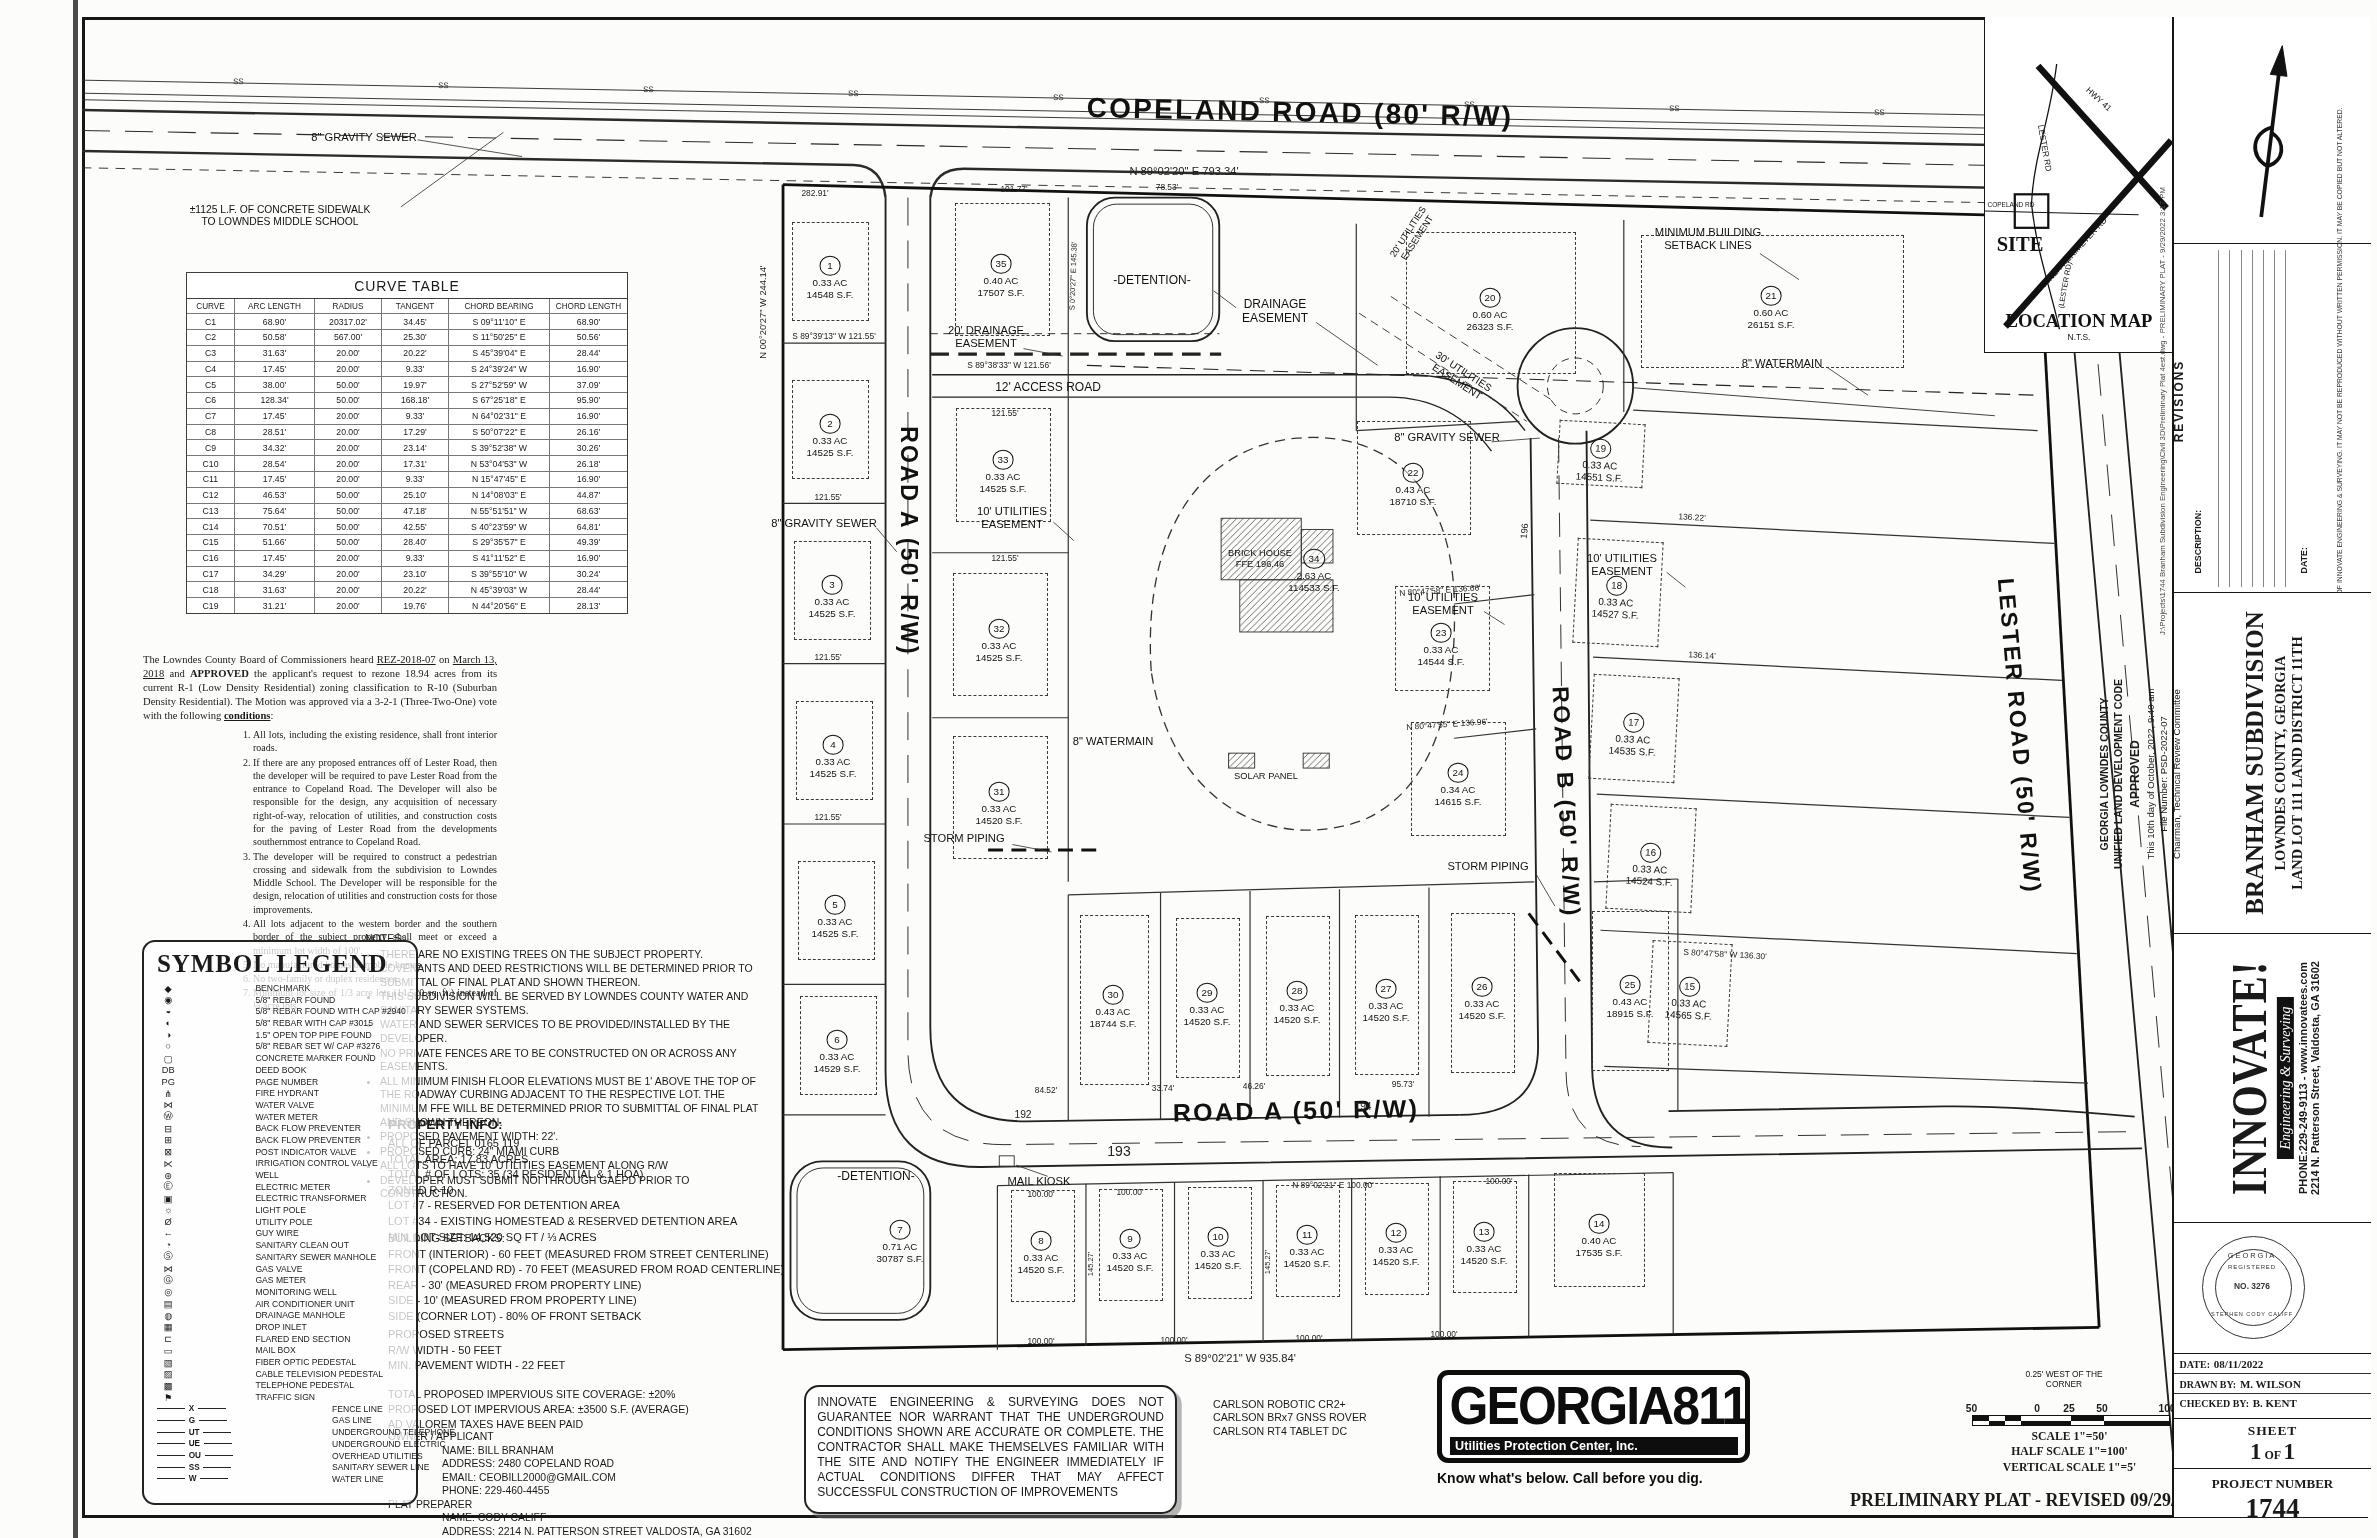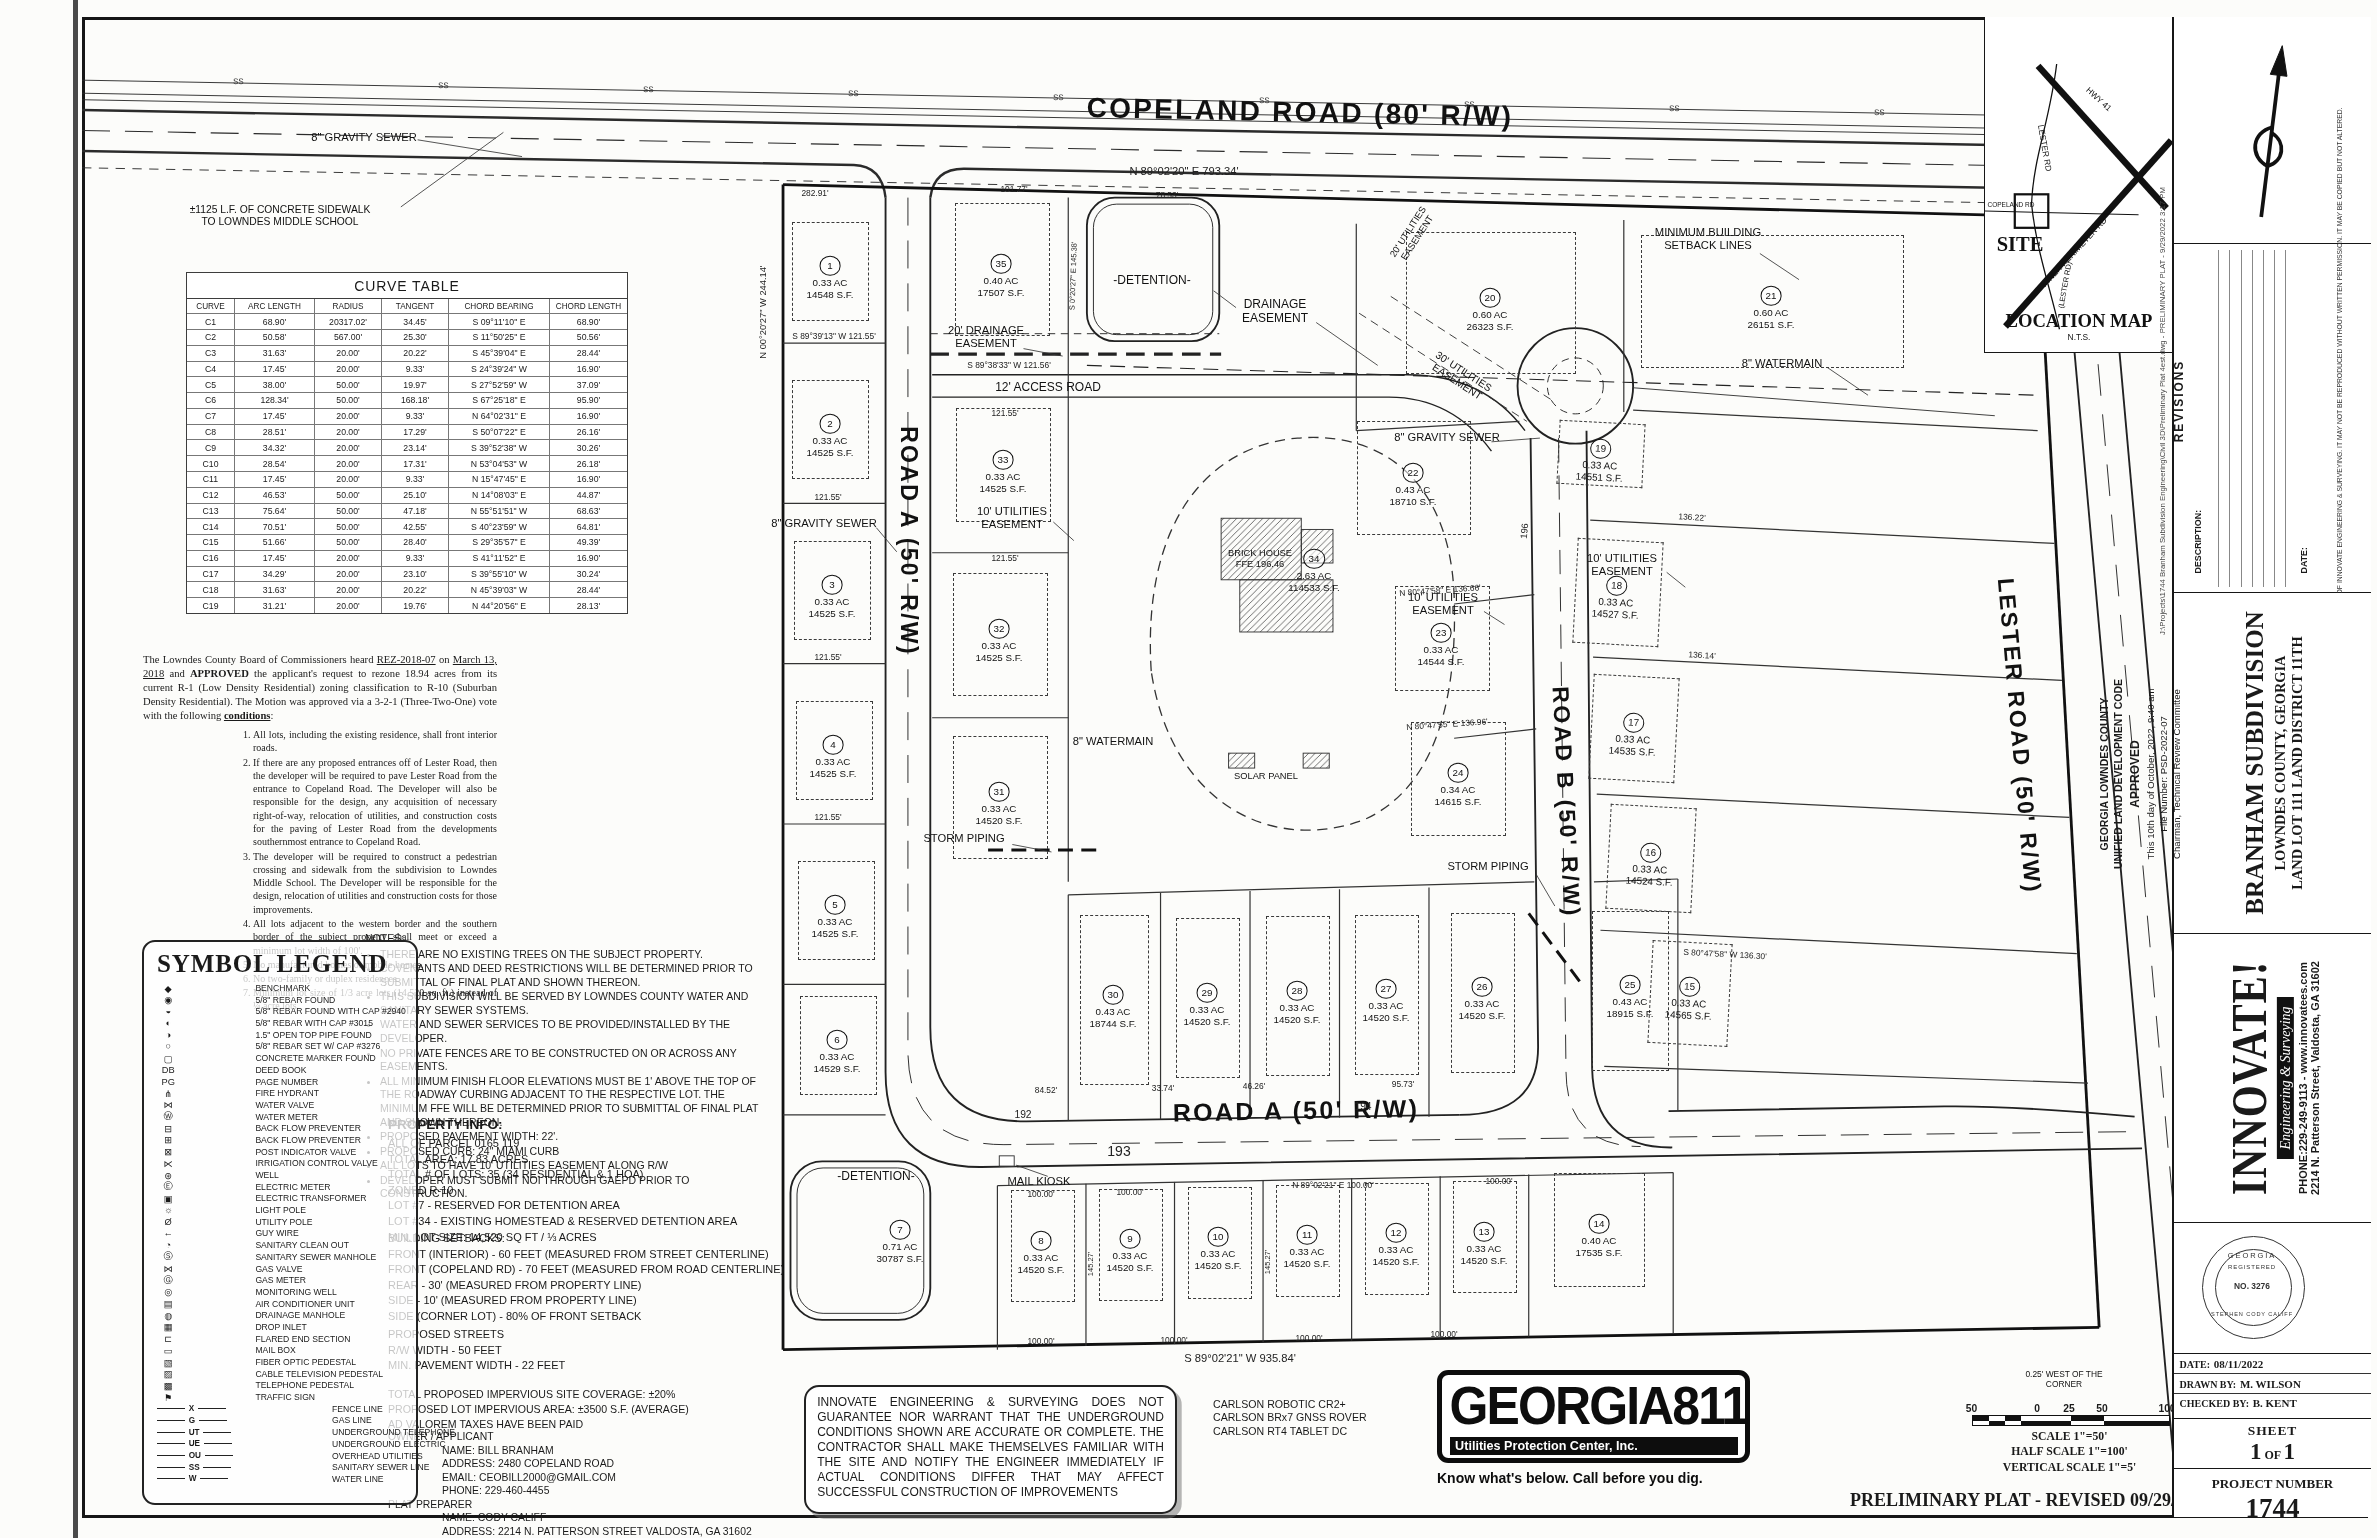--- a/index.html
+++ b/index.html
@@ -363,21 +363,21 @@
       <div class="lab" style="left: 1266px; top: 776px; font-size: 9.3px; transform: translate(-50%, -50%) rotate(0deg);">SOLAR PANEL</div>
       <div class="lab" style="left: 2064px; top: 1380px; font-size: 8.4px; transform: translate(-50%, -50%) rotate(0deg);">0.25' WEST OF THE
 CORNER</div>
     </div>
   <div id="dims-layer">
       <div class="dim" style="left: 1184px; top: 172px; font-size: 11.2px; transform: translate(-50%, -50%) rotate(0deg);">N 89°02'20" E  793.34'</div>
       <div class="dim" style="left: 1240px; top: 1359px; font-size: 11.2px; transform: translate(-50%, -50%) rotate(0deg);">S 89°02'21" W  935.84'</div>
       <div class="dim" style="left: 763px; top: 312px; font-size: 9.3px; transform: translate(-50%, -50%) rotate(-90deg);">N 00°20'27" W  244.14'</div>
       <div class="dim" style="left: 815px; top: 194px; font-size: 8.4px; transform: translate(-50%, -50%) rotate(0deg);">282.91'</div>
       <div class="dim" style="left: 1014px; top: 190px; font-size: 8.4px; transform: translate(-50%, -50%) rotate(0deg);">101.77'</div>
-      <div class="dim" style="left: 1167px; top: 196px; font-size: 8.4px; transform: translate(-50%, -50%) rotate(0deg);">78.53'</div>
+      <div class="dim" style="left: 1167px; top: 188px; font-size: 8.4px; transform: translate(-50%, -50%) rotate(0deg);">78.53'</div>
       <div class="dim" style="left: 834px; top: 337px; font-size: 8.4px; transform: translate(-50%, -50%) rotate(0deg);">S 89°39'13" W  121.55'</div>
       <div class="dim" style="left: 1009px; top: 366px; font-size: 8.4px; transform: translate(-50%, -50%) rotate(0deg);">S 89°38'33" W  121.56'</div>
       <div class="dim" style="left: 828px; top: 498px; font-size: 8.4px; transform: translate(-50%, -50%) rotate(0deg);">121.55'</div>
       <div class="dim" style="left: 828px; top: 658px; font-size: 8.4px; transform: translate(-50%, -50%) rotate(0deg);">121.55'</div>
       <div class="dim" style="left: 828px; top: 818px; font-size: 8.4px; transform: translate(-50%, -50%) rotate(0deg);">121.55'</div>
       <div class="dim" style="left: 1005px; top: 414px; font-size: 8.4px; transform: translate(-50%, -50%) rotate(0deg);">121.55'</div>
       <div class="dim" style="left: 1005px; top: 559px; font-size: 8.4px; transform: translate(-50%, -50%) rotate(0deg);">121.55'</div>
       <div class="dim" style="left: 1333px; top: 1186px; font-size: 8.4px; transform: translate(-50%, -50%) rotate(0deg);">N 89°02'21" E  100.00'</div>
       <div class="dim" style="left: 1041px; top: 1195px; font-size: 8.4px; transform: translate(-50%, -50%) rotate(0deg);">100.00'</div>
       <div class="dim" style="left: 1130px; top: 1193px; font-size: 8.4px; transform: translate(-50%, -50%) rotate(0deg);">100.00'</div>

